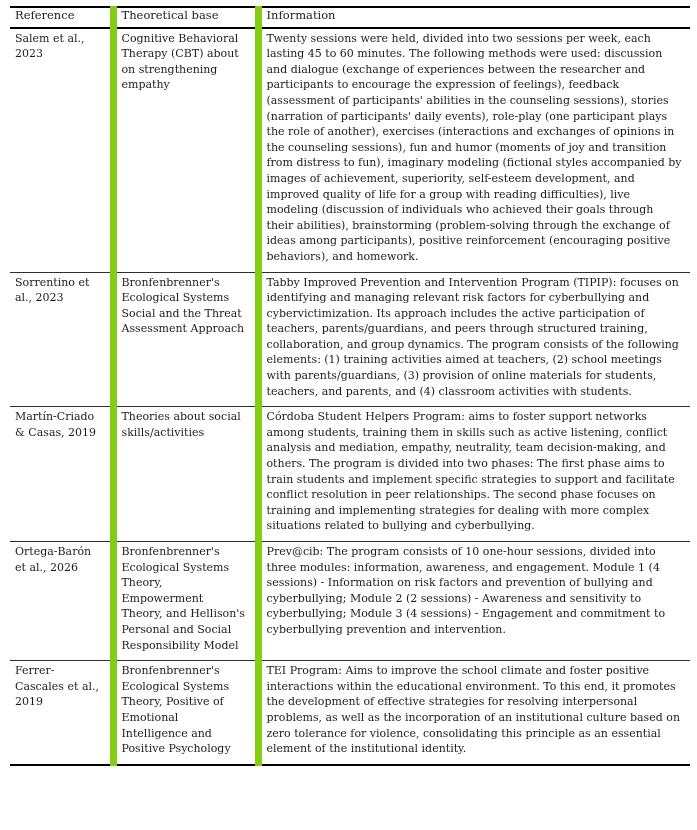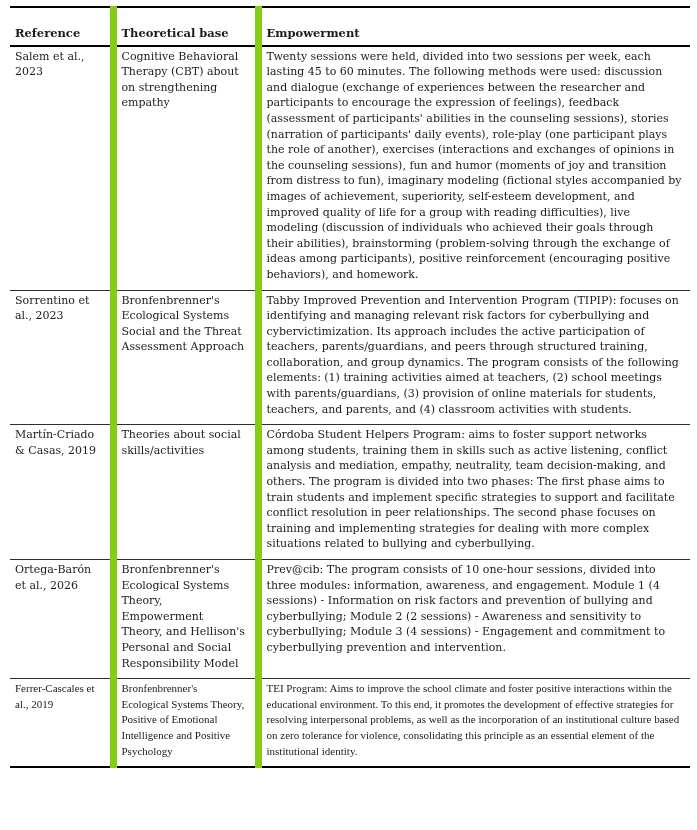--- a/index.html
+++ b/index.html
@@ -30,53 +30,52 @@
   th, td {
     vertical-align: top;
     text-align: left;
     font-size: 11px;
     line-height: 15.6px;
     padding: 2px 8px 7px 5px;
     box-sizing: border-box;
   }
   th {
     font-size: 11.5px;
-    font-weight: bold;
-    padding-top: 18px;
+    font-weight: normal;
+    padding-top: 0;
     padding-bottom: 3px;
   }
   thead tr {
     border-bottom: 2px solid #000000;
   }
   tbody tr {
     border-bottom: 1px solid #2e2e2e;
   }
   tbody tr:last-child {
     border-bottom: none;
-    font-family: Liberation Serif, serif;
   }
   th + th, td + td {
     border-left: 7px solid #84cc16;
   }
 </style>
 </head>
 <body>
 
 <div class="page">
   <table class="interventions">
     <colgroup>
       <col class="c-ref">
       <col class="c-theory">
       <col class="c-interv">
     </colgroup>
     <thead>
       <tr>
         <th>Reference</th>
         <th>Theoretical base</th>
-        <th>Empowerment</th>
+        <th>Information</th>
       </tr>
     </thead>
     <tbody>
       <tr>
         <td>Salem et al., 2023</td>
         <td>Cognitive Behavioral Therapy (CBT) about on strengthening empathy</td>
         <td>Twenty sessions were held, divided into two sessions per week, each lasting 45 to 60 minutes. The following methods were used: discussion and dialogue (exchange of experiences between the researcher and participants to encourage the expression of feelings), feedback (assessment of participants' abilities in the counseling sessions), stories (narration of participants' daily events), role-play (one participant plays the role of another), exercises (interactions and exchanges of opinions in the counseling sessions), fun and humor (moments of joy and transition from distress to fun), imaginary modeling (fictional styles accompanied by images of achievement, superiority, self-esteem development, and improved quality of life for a group with reading difficulties), live modeling (discussion of individuals who achieved their goals through their abilities), brainstorming (problem-solving through the exchange of ideas among participants), positive reinforcement (encouraging positive behaviors), and homework.</td>
       </tr>
       <tr>
         <td>Sorrentino et al., 2023</td>

